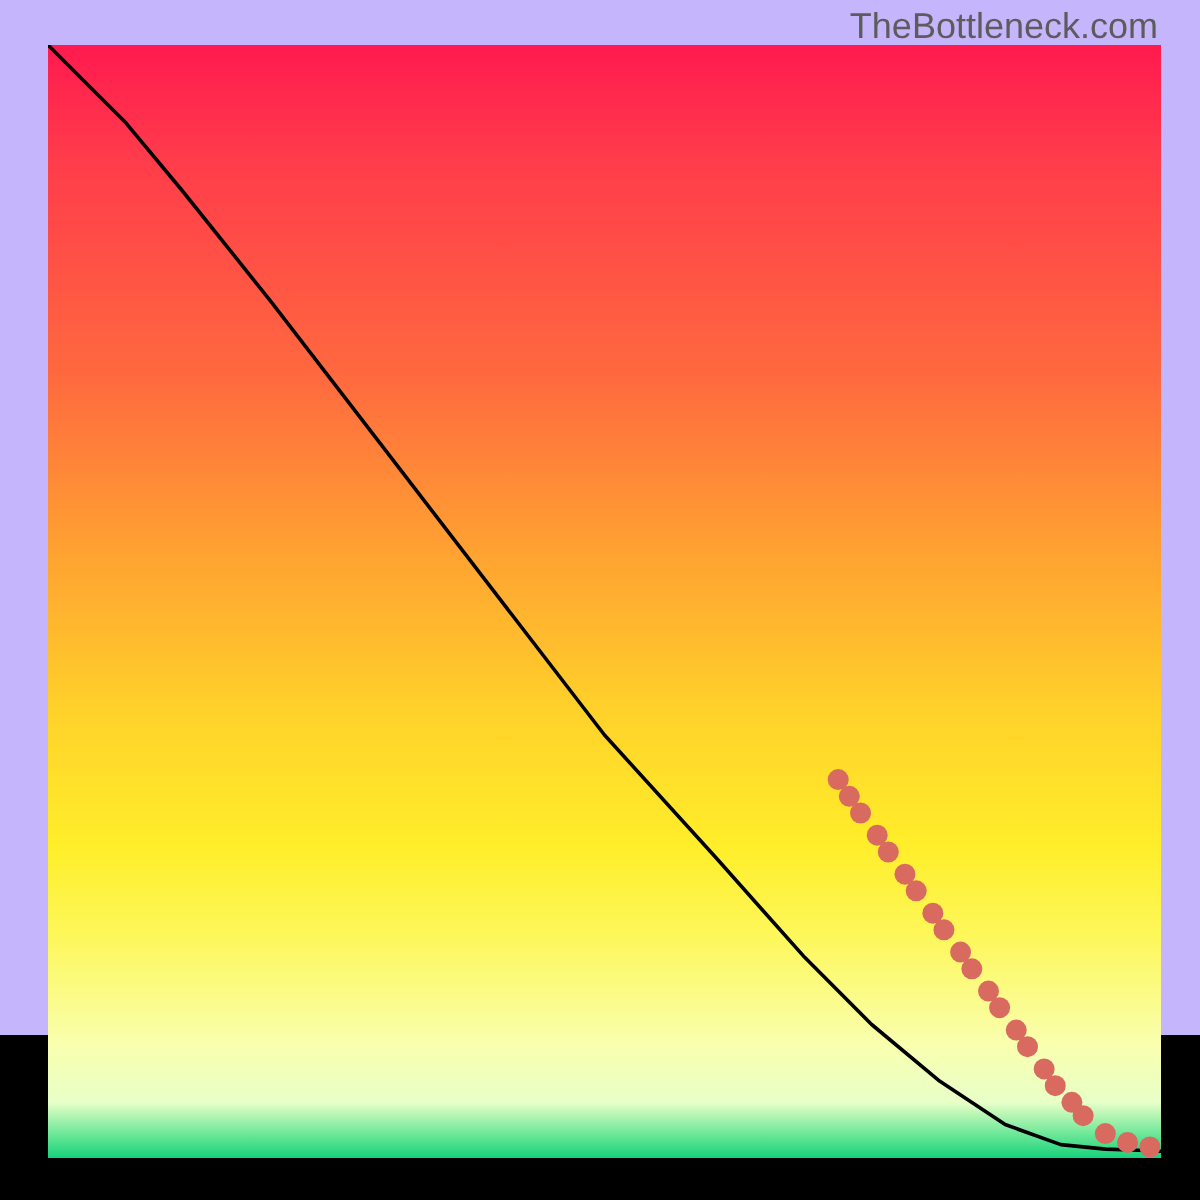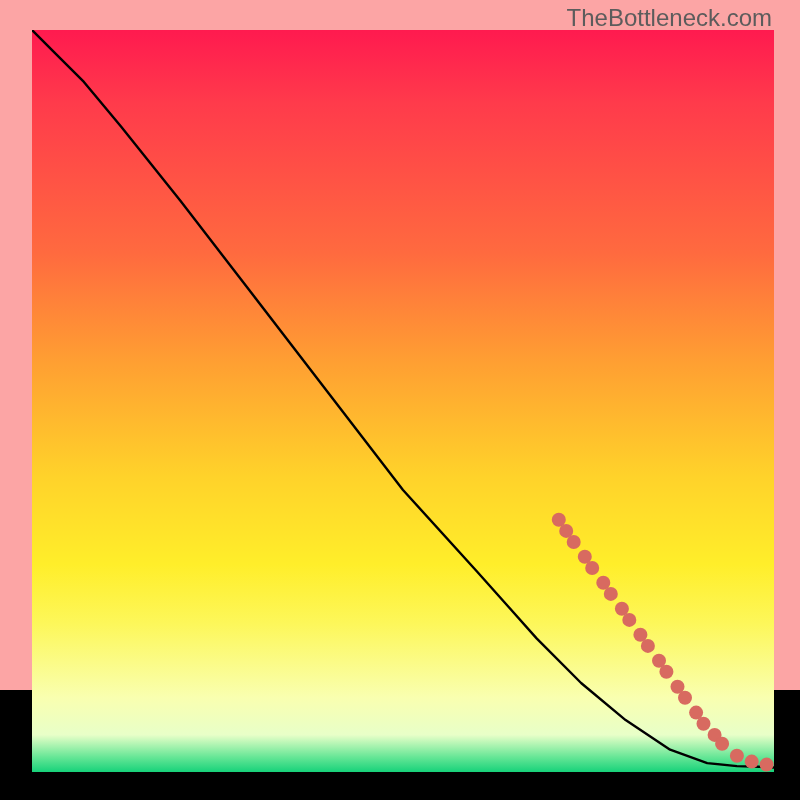--- a/index.html
+++ b/index.html
@@ -8,21 +8,21 @@
     width: 800px;
     height: 800px;
     overflow: hidden;
     background: #000;
     font-family: Arial, Helvetica, sans-serif;
   }
   .frame {
     position: relative;
     width: 800px;
     height: 690px;
-    background: #fca5a5;
+    background: #c4b5fd;
   }
   .plot {
     position: absolute;
     left: 32px;
     top: 30px;
     width: 742px;
     height: 742px;
     
     background: linear-gradient(
       to bottom,

